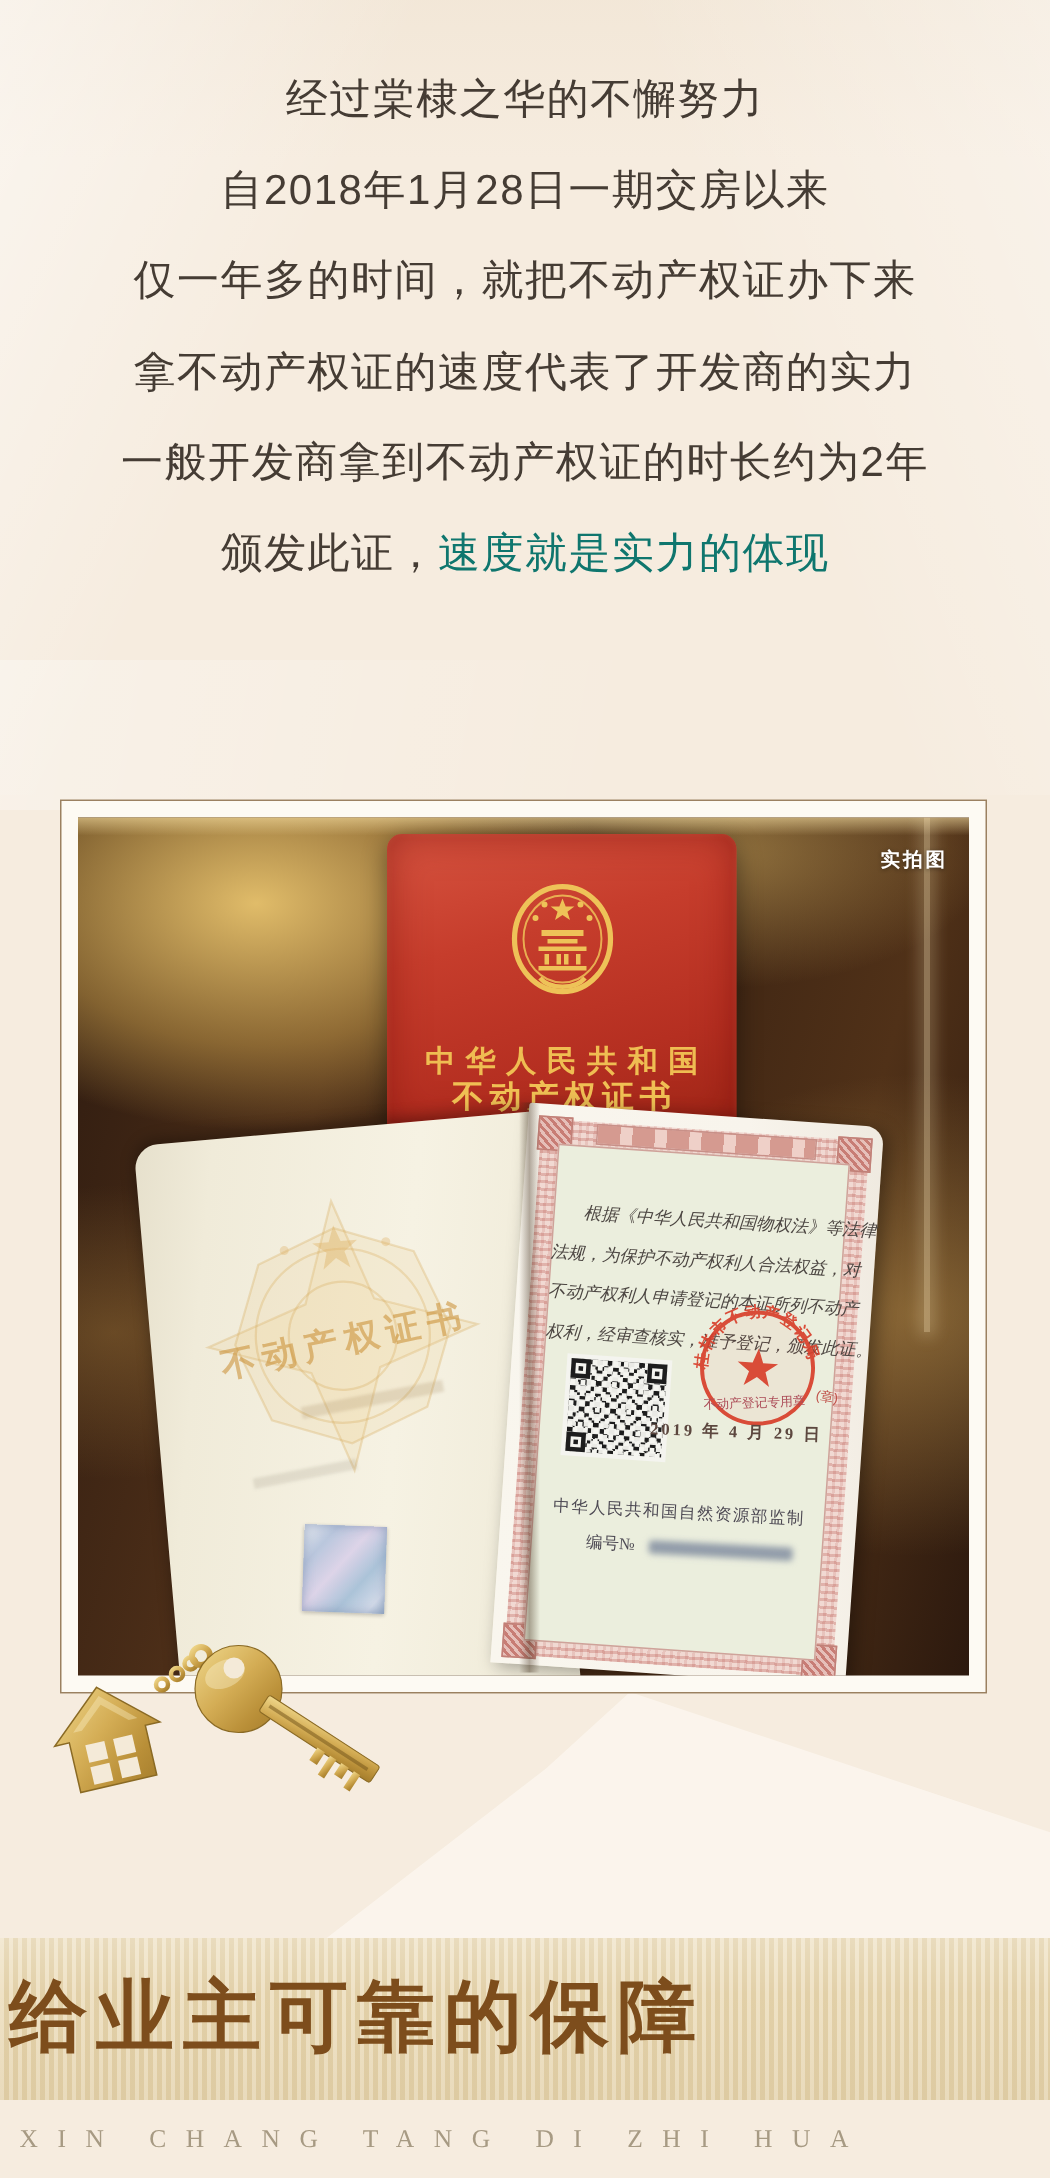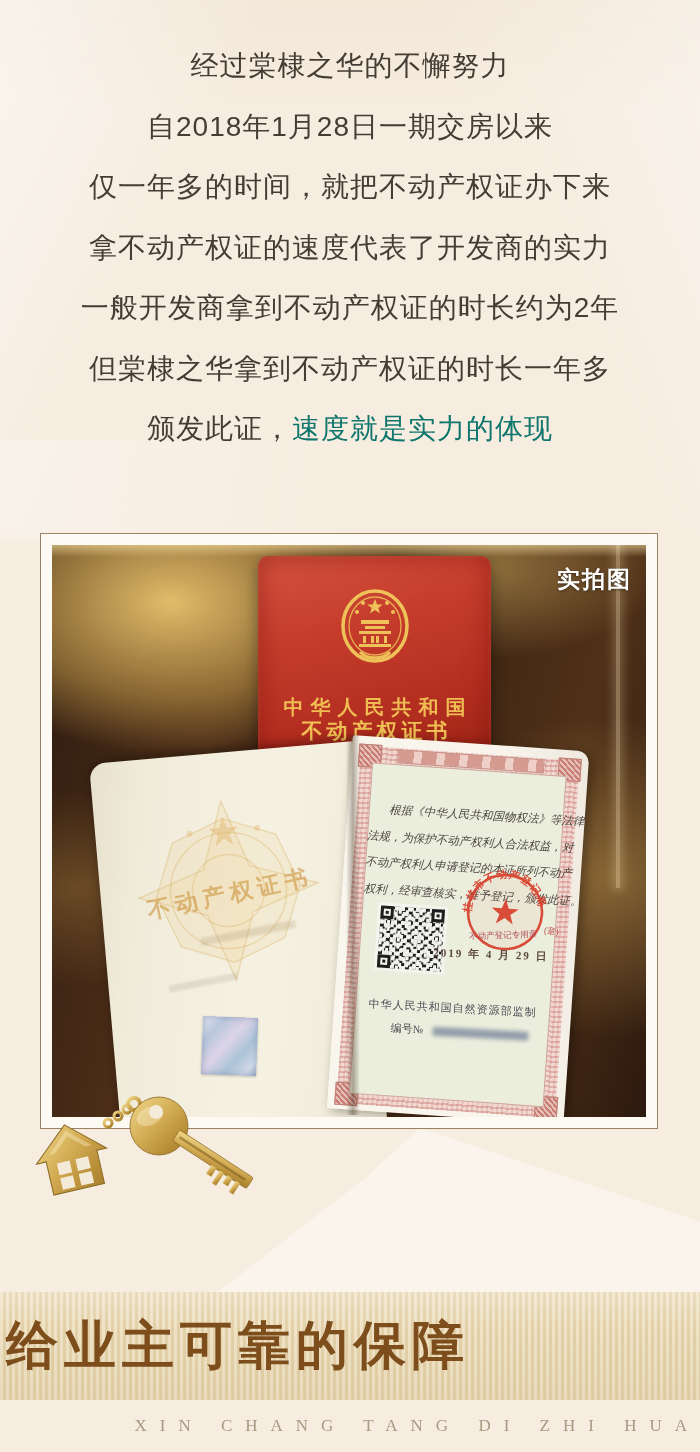--- a/index.html
+++ b/index.html
@@ -28,21 +28,21 @@
     background:
       radial-gradient(ellipse 330px 210px at 20% 10%,rgba(233,196,110,.95),rgba(196,154,74,.55) 45%,rgba(120,86,40,0) 72%),
       radial-gradient(ellipse 260px 130px at 72% 4%,rgba(214,178,98,.55),rgba(150,110,55,0) 70%),
       radial-gradient(ellipse 300px 230px at 94% 58%,rgba(205,163,86,.5),rgba(140,100,50,0) 70%),
       radial-gradient(ellipse 220px 140px at 4% 60%,rgba(170,128,62,.4),rgba(120,86,40,0) 70%),
       linear-gradient(105deg,#2e1b10 0%,#4c2e18 28%,#3a2212 52%,#503118 78%,#2c190e 100%);}
   .wood-top{position:absolute;top:0;left:0;right:0;height:12px;
     background:linear-gradient(rgba(255,232,170,.55),rgba(255,232,170,0));}
   .wood-seam{position:absolute;right:26px;top:0;width:4px;height:60%;
     background:rgba(242,222,180,.4);box-shadow:0 0 10px 3px rgba(242,222,180,.28);}
-  .photo-tag{position:absolute;top:19px;right:14px;color:#ffffff;font-size:23px;font-weight:bold;
+  .photo-tag{position:absolute;top:19px;right:14px;color:#ffffff;font-size:13px;font-weight:bold;
     letter-spacing:2px;text-shadow:0 1px 3px rgba(0,0,0,.45);z-index:6;}
 
   
   .red-book{position:absolute;left:206px;top:11px;width:233px;height:196px;z-index:1;
     border-radius:10px 10px 0 0;
     background:linear-gradient(165deg,#d75440 0%,#c63d2c 35%,#b52f21 72%,#a02617 100%);
     box-shadow:inset 0 0 26px rgba(110,10,5,.5),inset 0 0 4px rgba(255,160,120,.25),0 5px 16px rgba(0,0,0,.4);}
   .emblem{position:absolute;left:50%;top:30px;transform:translateX(-50%);}
   .cover-country{position:absolute;top:138px;width:100%;text-align:center;color:#efbd52;
     font-size:20px;font-weight:bold;letter-spacing:7px;text-indent:7px;font-family:"Liberation Serif",serif;}
@@ -114,38 +114,37 @@
   .key-art{position:absolute;left:26px;top:1090px;z-index:5;}
 
   
   .banner{position:absolute;left:0;top:1292px;width:700px;height:108px;
     background:repeating-linear-gradient(90deg,#efe2c5 0 3px,#e2d0a8 3px 6px);}
   .banner::after{content:"";position:absolute;inset:0;
     background:linear-gradient(180deg,rgba(255,255,255,.25),rgba(255,255,255,0) 35%,rgba(190,165,120,.12));}
   .banner-title{position:relative;z-index:1;width:100%;text-align:left;line-height:108px;
     font-family:"Liberation Serif",serif;font-weight:bold;font-size:52px;letter-spacing:6px;text-indent:6px;
     color:#7d4d1c;}
-  .subtitle{position:absolute;left:0;top:1416px;width:700px;text-align:right;
+  .subtitle{position:absolute;left:0;top:1416px;width:700px;text-align:left;
     font-family:"Liberation Serif",serif;font-size:17px;letter-spacing:13px;text-indent:13px;color:#a79a83;}
 </style>
 </head>
 <body>
 
 <div class="canvas">
   <div class="bg-sheen-top"></div>
   <div class="bg-sheen-mid"></div>
   <div class="bg-sheen-bottom"></div>
 
   <div class="intro">
     <div>经过棠棣之华的不懈努力</div>
     <div>自2018年1月28日一期交房以来</div>
     <div>仅一年多的时间，就把不动产权证办下来</div>
     <div>拿不动产权证的速度代表了开发商的实力</div>
     <div>一般开发商拿到不动产权证的时长约为2年</div>
-    <div>但棠棣之华拿到不动产权证的时长一年多</div>
     <div><span>颁发此证，</span><span class="hl">速度就是实力的体现</span></div>
   </div>
 
   <div class="photo-card">
     <div class="photo">
       <div class="wood-top"></div>
       <div class="wood-seam"></div>
       <div class="photo-tag">实拍图</div>
 
       <div class="red-book">

